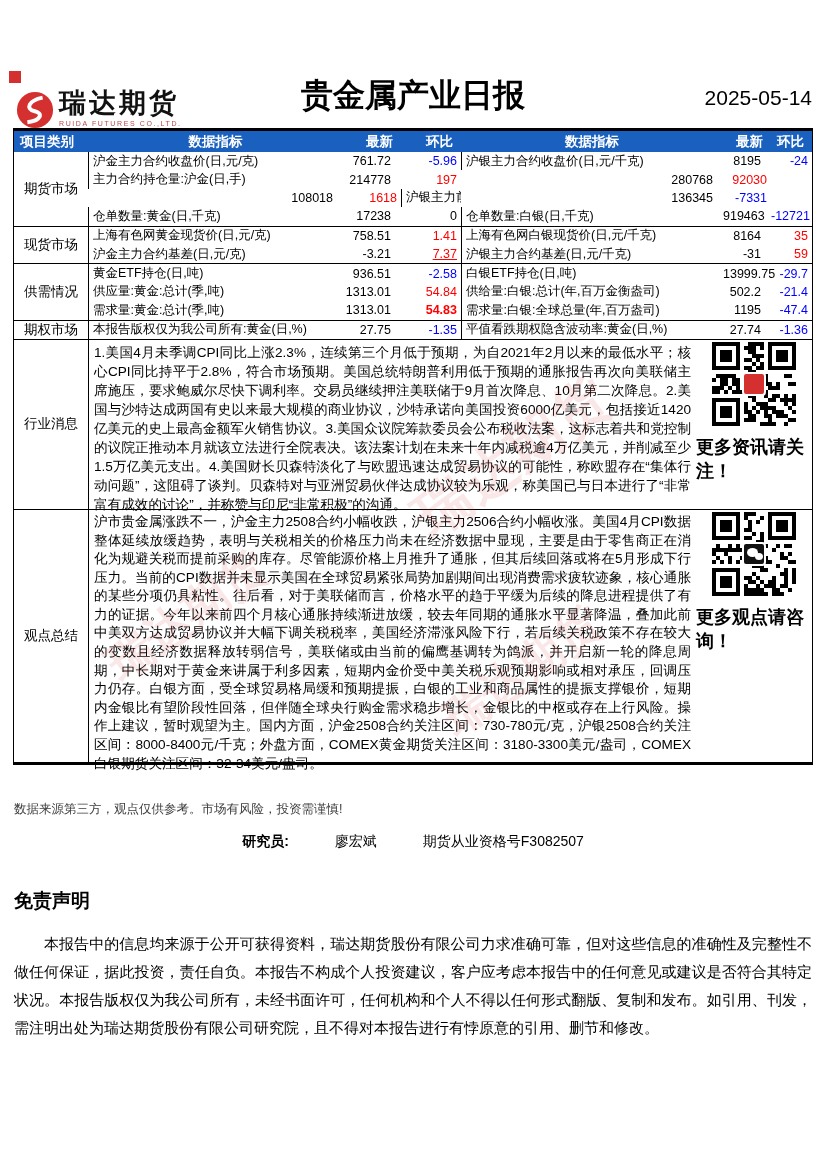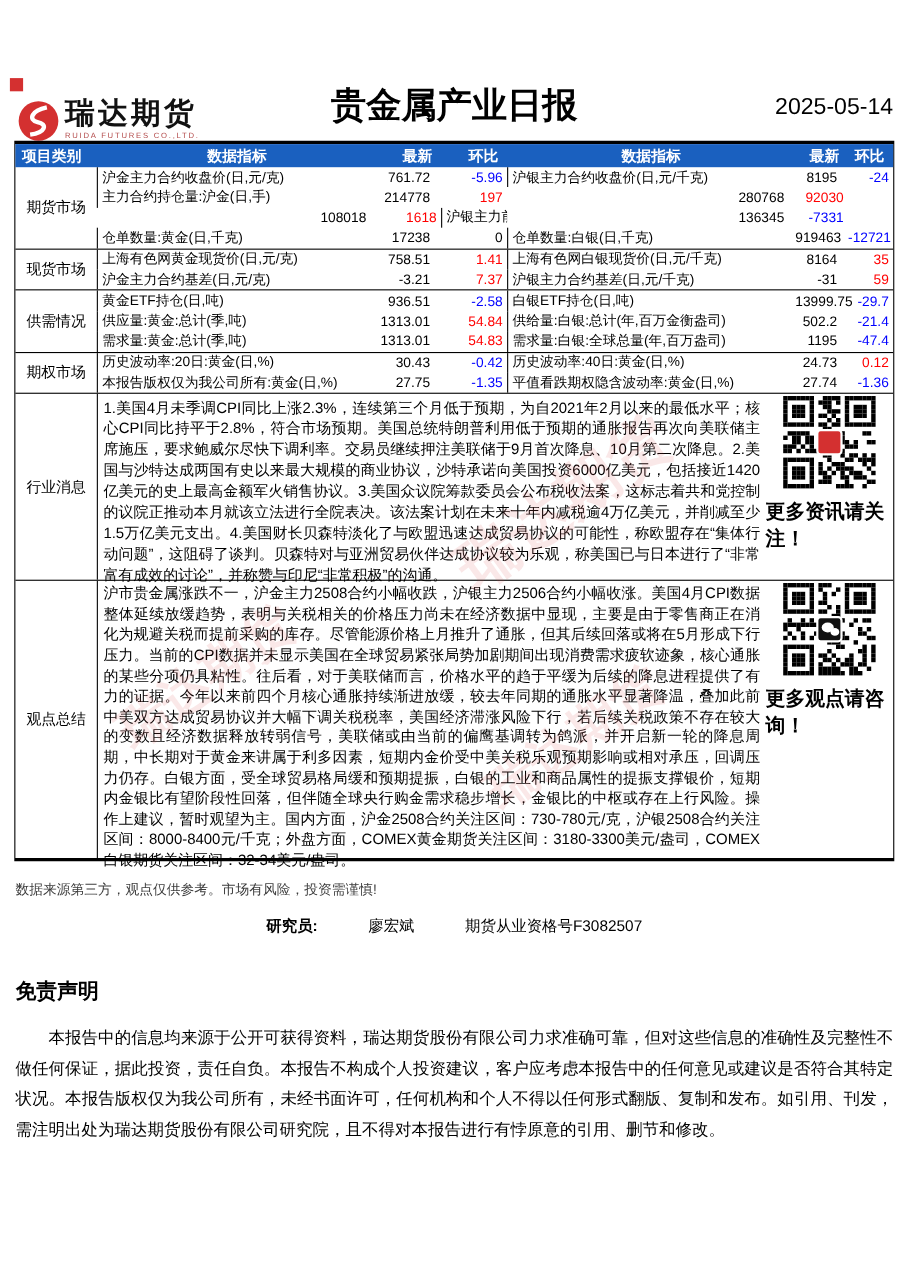--- a/index.html
+++ b/index.html
@@ -145,21 +145,21 @@
               <div class="c-ind">上海有色网黄金现货价(日,元/克)</div>
               <div class="c-val">758.51</div>
               <div class="c-chg" style="color: rgb(255, 0, 0);">1.41</div>
               <div class="c-ind-r">上海有色网白银现货价(日,元/千克)</div>
               <div class="c-val">8164</div>
               <div class="c-chg" style="color: rgb(255, 0, 0);">35</div>
             </div>
             <div class="drow">
               <div class="c-ind">沪金主力合约基差(日,元/克)</div>
               <div class="c-val">-3.21</div>
-              <div class="c-chg" style="color: rgb(255, 0, 0);">7.37</div>
+              <div class="c-chg" style="color: rgb(255, 0, 0); text-decoration: underline;">7.37</div>
               <div class="c-ind-r">沪银主力合约基差(日,元/千克)</div>
               <div class="c-val">-31</div>
               <div class="c-chg" style="color: rgb(255, 0, 0);">59</div>
             </div>
           </div>
         </div>
         <div class="t-section">
           <div class="cat-cell">供需情况</div>
           <div class="rows-wrap">
             <div class="drow">
@@ -174,38 +174,30 @@
               <div class="c-ind">供应量:黄金:总计(季,吨)</div>
               <div class="c-val">1313.01</div>
               <div class="c-chg" style="color: rgb(255, 0, 0);">54.84</div>
               <div class="c-ind-r">供给量:白银:总计(年,百万金衡盎司)</div>
               <div class="c-val">502.2</div>
               <div class="c-chg" style="color: rgb(0, 0, 255);">-21.4</div>
             </div>
             <div class="drow">
               <div class="c-ind">需求量:黄金:总计(季,吨)</div>
               <div class="c-val">1313.01</div>
-              <div class="c-chg" style="color: rgb(255, 0, 0);">54.83</div>
+              <div class="c-chg" style="color: rgb(255, 0, 0); font-weight: bold;">54.83</div>
               <div class="c-ind-r">需求量:白银:全球总量(年,百万盎司)</div>
               <div class="c-val">1195</div>
               <div class="c-chg" style="color: rgb(0, 0, 255);">-47.4</div>
             </div>
           </div>
         </div>
         <div class="t-section">
           <div class="cat-cell">期权市场</div>
           <div class="rows-wrap">
-            <div class="drow">
-              <div class="c-ind">历史波动率:20日:黄金(日,%)</div>
-              <div class="c-val">30.43</div>
-              <div class="c-chg" style="color: rgb(0, 0, 255);">-0.42</div>
-              <div class="c-ind-r">历史波动率:40日:黄金(日,%)</div>
-              <div class="c-val">24.73</div>
-              <div class="c-chg" style="color: rgb(255, 0, 0);">0.12</div>
-            </div>
             <div class="drow">
               <div class="c-ind">本报告版权仅为我公司所有:黄金(日,%)</div>
               <div class="c-val">27.75</div>
               <div class="c-chg" style="color: rgb(0, 0, 255);">-1.35</div>
               <div class="c-ind-r">平值看跌期权隐含波动率:黄金(日,%)</div>
               <div class="c-val">27.74</div>
               <div class="c-chg" style="color: rgb(0, 0, 255);">-1.36</div>
             </div>
           </div>
         </div>

